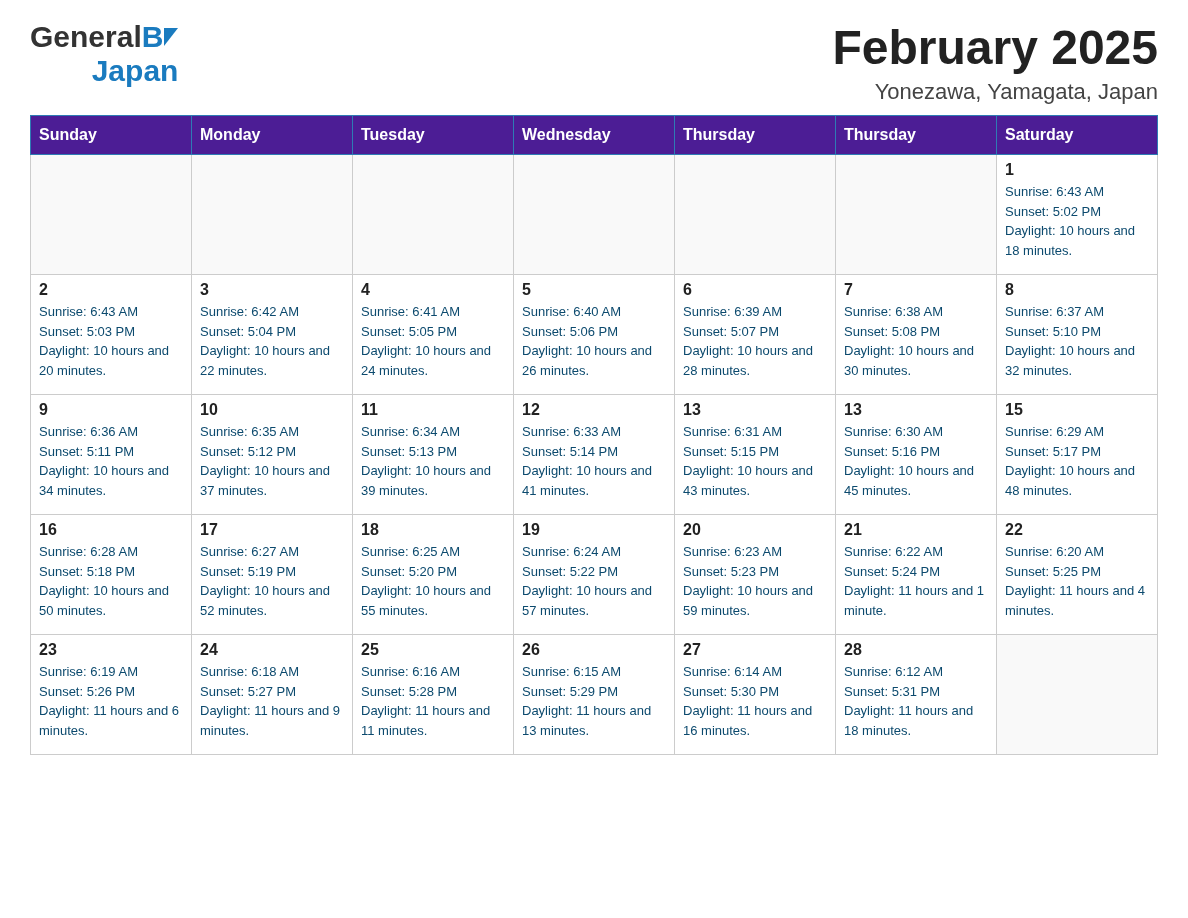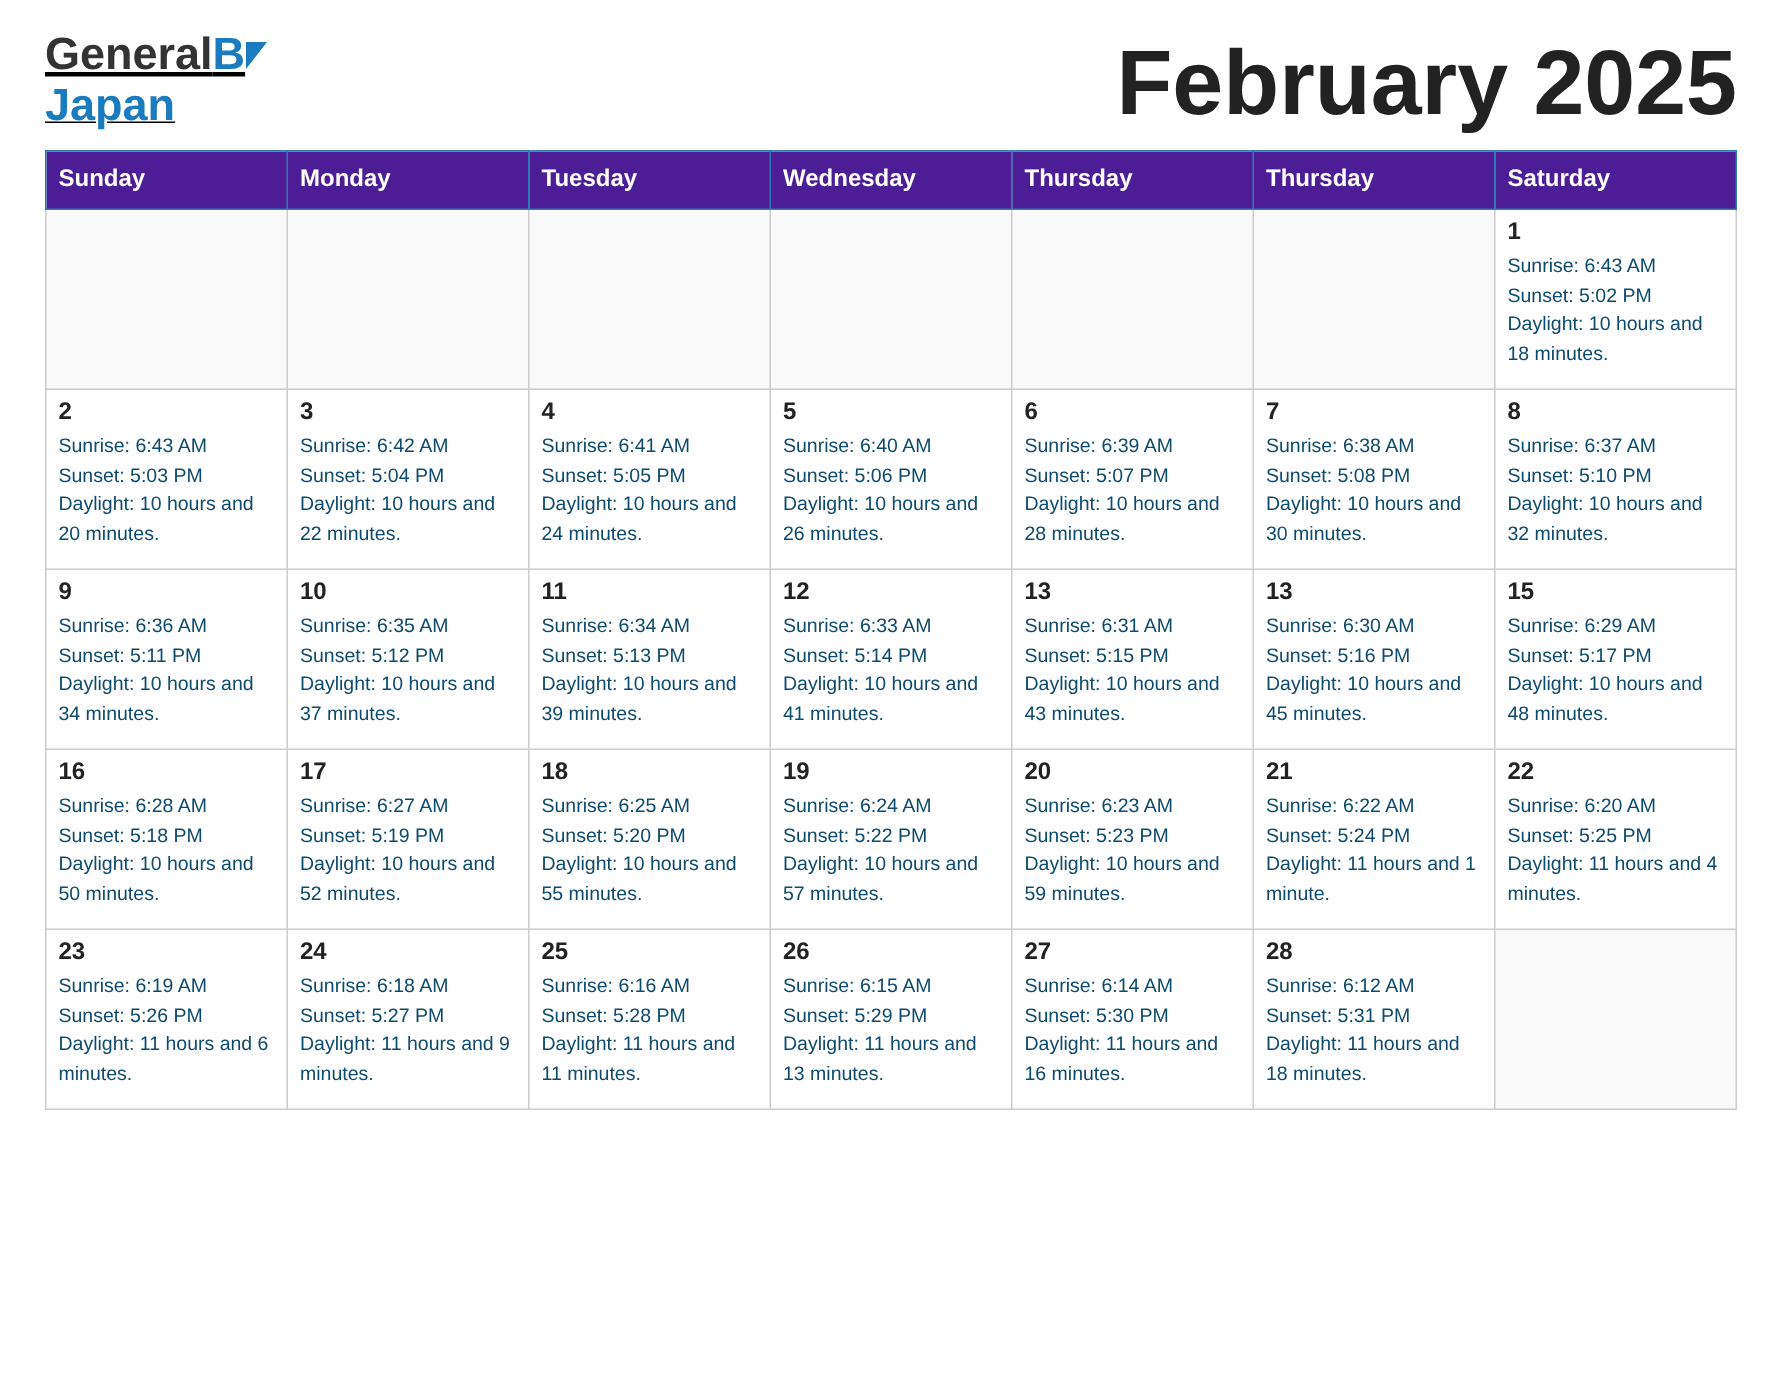--- a/index.html
+++ b/index.html
@@ -12,28 +12,27 @@
     }
     .header {
       display: flex;
       justify-content: space-between;
       align-items: flex-start;
       margin-bottom: 10px;
     }
     .logo {
       display: flex;
       flex-direction: column;
-      align-items: flex-start;
-      text-decoration: underline;
+      align-items: flex-end;
     }
     .title-section {
       text-align: right;
     }
     .calendar-title {
-      font-size: 61px;
+      font-size: 48px;
       font-weight: bold;
       color: #222;
     }
     .subtitle {
       font-size: 22px;
       color: #444;
       margin-top: 4px;
     }
     .calendar-table {
       width: 100%;
@@ -112,20 +111,21 @@
     <div class="logo-row">
       <span class="logo-text-general">General<span class="logo-text-blue-b">B</span></span>
         <span class="logo-arrow"></span>
     </div>
     <div>
       <span class="logo-blue-text">Japan</span>
     </div>
   </div>
   <div class="title-section">
     <div class="calendar-title">February 2025</div>
+    <div class="subtitle">Yonezawa, Yamagata, Japan</div>
   </div>
 </div>
 
 <table class="calendar-table">
   <thead>
     <tr>
       <th>Sunday</th>
       <th>Monday</th>
       <th>Tuesday</th>
       <th>Wednesday</th>

